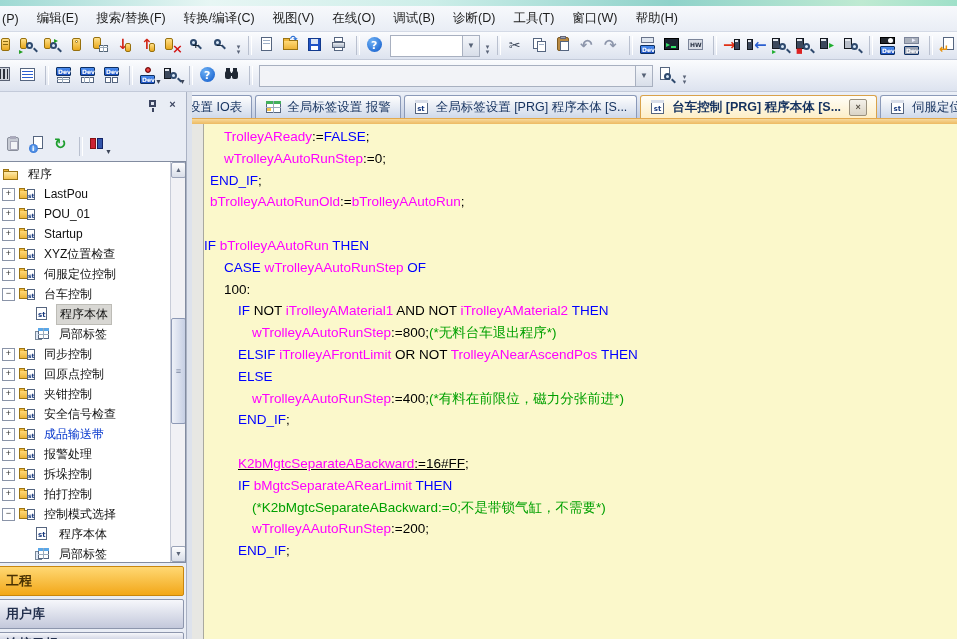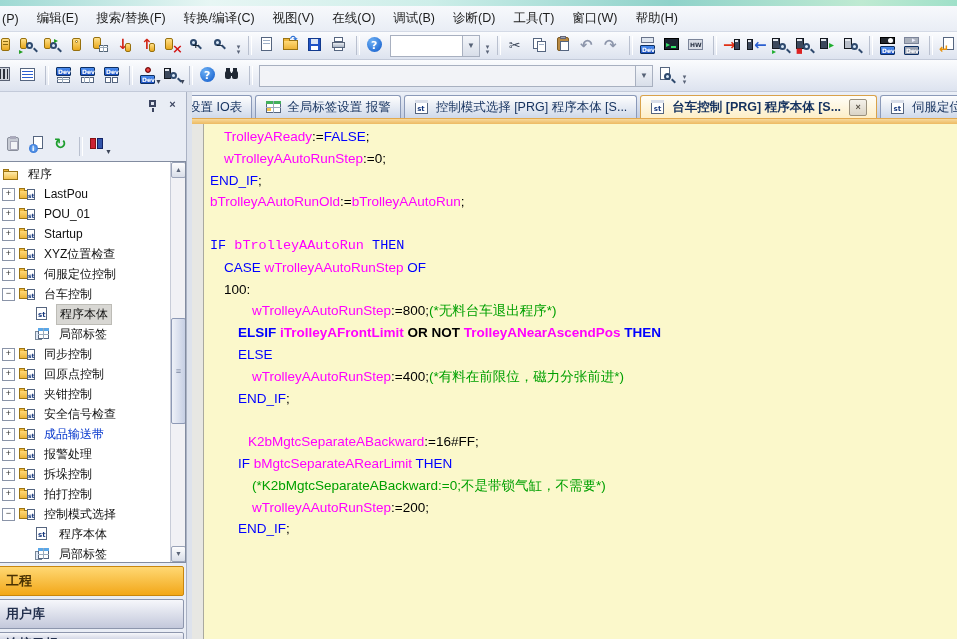--- a/index.html
+++ b/index.html
@@ -680,21 +680,21 @@
               <i class="p" style="left:2px;top:9px;width:4px;height:3px;background:#f3c24e;"></i>
             </span>
             <span>全局标签设置 报警</span>
           </div>
           <div class="tab">
             <span class="tabicon">
               <i class="p" style="left:1px;top:1px;width:13px;height:14px;background:#fff;border:1px solid #55657f;"></i>
               <i class="p" style="left:1px;top:1px;width:13px;height:3px;background:#d9dee9;"></i>
               <i class="p t" style="left:3.5px;top:7px;color:#15377d;font-size:7px;">st</i>
             </span>
-            <span>控制模式选择 [PRG] 程序本体 [S...</span>
+            <span>全局标签设置 [PRG] 程序本体 [S...</span>
           </div>
           <div class="tab active">
             <span class="tabicon">
               <i class="p" style="left:1px;top:1px;width:13px;height:14px;background:#fff;border:1px solid #55657f;"></i>
               <i class="p" style="left:1px;top:1px;width:13px;height:3px;background:#d9dee9;"></i>
               <i class="p t" style="left:3.5px;top:7px;color:#15377d;font-size:7px;">st</i>
             </span>
             <span>台车控制 [PRG] 程序本体 [S...</span>
             <span class="tclose">×</span>
           </div>
@@ -709,30 +709,31 @@
         </div>
       <div class="tabline"></div>
       <div class="editor">
         <div class="gutter"></div>
         <div class="code">
             <div class="cl" style="padding-left: 20px;"><span class="v">TrolleyAReady</span><span class="pl">:=</span><span class="k">FALSE</span><span class="pl">;</span></div>
             <div class="cl" style="padding-left: 20px;"><span class="v">wTrolleyAAutoRunStep</span><span class="pl">:=0;</span></div>
             <div class="cl" style="padding-left: 6px;"><span class="k">END_IF</span><span class="pl">;</span></div>
             <div class="cl" style="padding-left: 6px;"><span class="v">bTrolleyAAutoRunOld</span><span class="pl">:=</span><span class="v">bTrolleyAAutoRun</span><span class="pl">;</span></div>
             <div class="cl" style="padding-left: 6px;"></div>
-            <div class="cl" style="padding-left: 6px; font-family: Liberation Mono, monospace;"><span class="k">IF </span><span class="v">bTrolleyAAutoRun</span><span class="k"> THEN</span></div>
+            <div class="cl" style=""><span class="k">IF </span><span class="v">bTrolleyAAutoRun</span><span class="k"> THEN</span></div>
             <div class="cl" style="padding-left: 20px;"><span class="k">CASE </span><span class="v">wTrolleyAAutoRunStep</span><span class="k"> OF</span></div>
             <div class="cl" style="padding-left: 20px;"><span class="pl">100:</span></div>
+            <div class="cl" style="padding-left: 34px;"><span class="k">IF </span><span class="pl">NOT </span><span class="v">iTrolleyAMaterial1</span><span class="pl"> AND NOT </span><span class="v">iTrolleyAMaterial2</span><span class="k"> THEN</span></div>
             <div class="cl" style="padding-left: 48px;"><span class="v">wTrolleyAAutoRunStep</span><span class="pl">:=800;</span><span class="c">(*无料台车退出程序*)</span></div>
-            <div class="cl" style="padding-left: 34px; font-weight: bold;"><span class="k">ELSIF </span><span class="v">iTrolleyAFrontLimit</span><span class="pl"> OR NOT </span><span class="v">TrolleyANearAscendPos</span><span class="k"> THEN</span></div>
+            <div class="cl" style="padding-left: 34px;"><span class="k">ELSIF </span><span class="v">iTrolleyAFrontLimit</span><span class="pl"> OR NOT </span><span class="v">TrolleyANearAscendPos</span><span class="k"> THEN</span></div>
             <div class="cl" style="padding-left: 34px;"><span class="k">ELSE</span></div>
             <div class="cl" style="padding-left: 48px;"><span class="v">wTrolleyAAutoRunStep</span><span class="pl">:=400;</span><span class="c">(*有料在前限位，磁力分张前进*)</span></div>
             <div class="cl" style="padding-left: 34px;"><span class="k">END_IF</span><span class="pl">;</span></div>
             <div class="cl" style="padding-left: 6px;"></div>
-            <div class="cl" style="padding-left: 44px;"><span class="v">K2bMgtcSeparateABackward</span><span class="pl">:=16#FF;</span></div>
+            <div class="cl" style="padding-left: 34px; text-decoration: underline;"><span class="v">K2bMgtcSeparateABackward</span><span class="pl">:=16#FF;</span></div>
             <div class="cl" style="padding-left: 34px;"><span class="k">IF </span><span class="v">bMgtcSeparateARearLimit</span><span class="k"> THEN</span></div>
             <div class="cl" style="padding-left: 48px;"><span class="c">(*K2bMgtcSeparateABackward:=0;不是带锁气缸，不需要*)</span></div>
             <div class="cl" style="padding-left: 48px;"><span class="v">wTrolleyAAutoRunStep</span><span class="pl">:=200;</span></div>
             <div class="cl" style="padding-left: 34px;"><span class="k">END_IF</span><span class="pl">;</span></div>
           </div>
       </div>
     </div>
   </div>
 </div>
 

